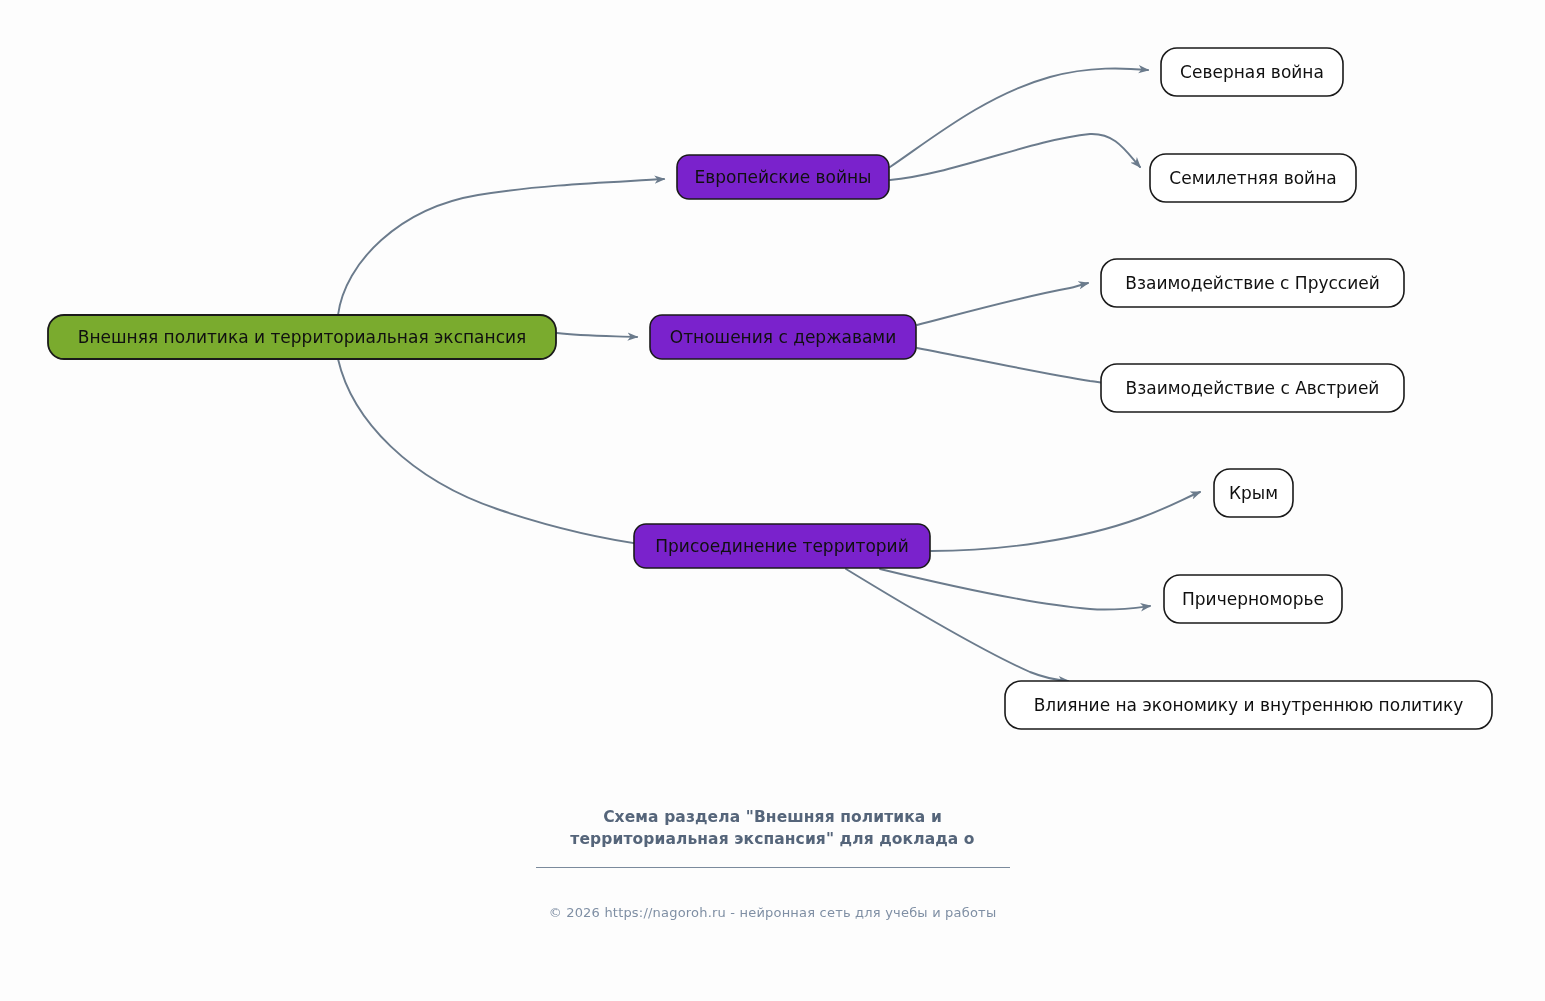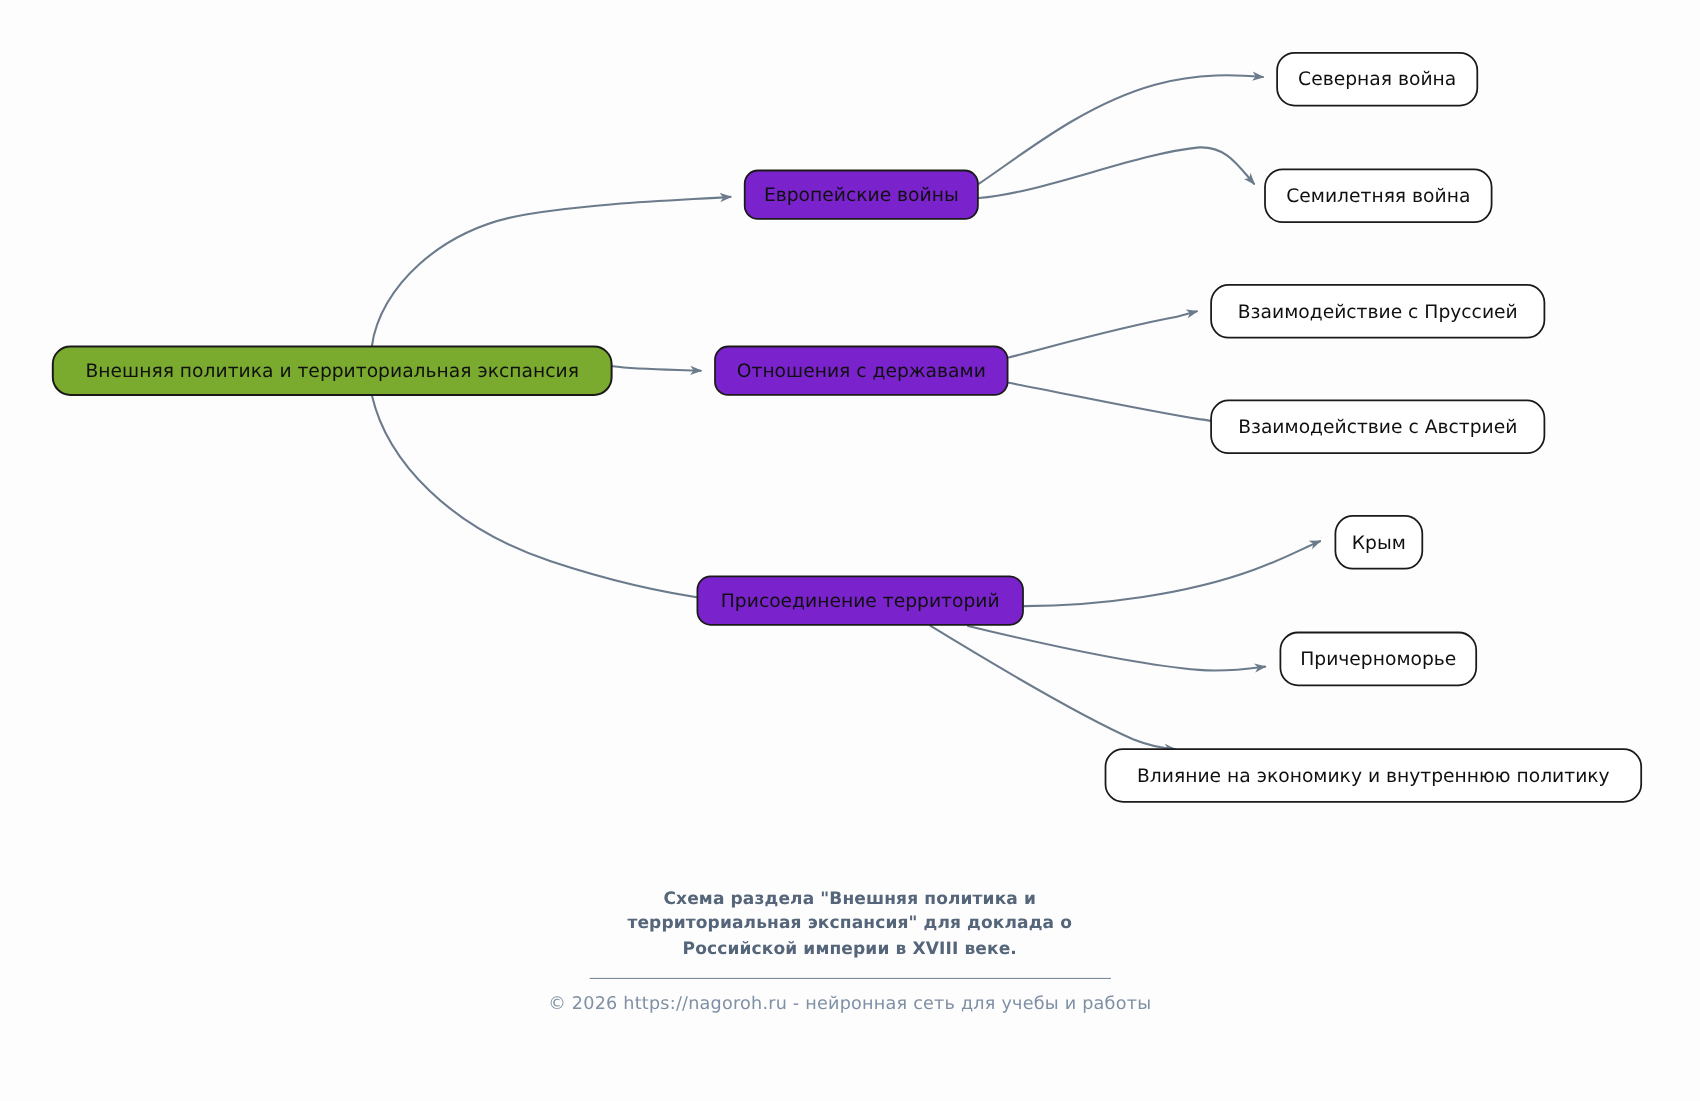--- a/index.html
+++ b/index.html
@@ -72,21 +72,21 @@
   }
   .footer-block {
     position: absolute;
     left: 0;
     top: 902px;
     width: 1545px;
     text-align: center;
   }
   .footer-text {
     font-family: "DejaVu Sans", sans-serif;
-    font-size: 16px;
+    font-size: 13px;
     color: #7f8fa4;
     letter-spacing: 0.2px;
   }
 </style>
 </head>
 <body style="background: rgb(253, 253, 253);">
 
 <svg id="mindmap-canvas" viewBox="0 0 1545 1001" xmlns="http://www.w3.org/2000/svg">
   <defs>
     <marker id="arrowhead" markerWidth="11" markerHeight="9" refX="9.5" refY="4.5" orient="auto" markerUnits="userSpaceOnUse">
@@ -150,20 +150,19 @@
         <rect x="48" y="315" width="508" height="44" rx="16" ry="16" fill="#7aab2e" stroke="#1a1a1a" class="node-rect root"></rect>
         <text x="302" y="338" class="node-label" font-size="17">Внешняя политика и территориальная экспансия</text>
       </g>
     </g>
 </svg>
 
 <div class="caption-block">
   <div class="caption-text">
     <div>Схема раздела "Внешняя политика и</div>
     <div>территориальная экспансия" для доклада о</div>
-    <div>Российской империи в XVIII веке.</div>
   </div>
   <hr class="caption-divider">
 </div>
 
 <div class="footer-block">
   <span class="footer-text">© 2026 https://nagoroh.ru - нейронная сеть для учебы и работы</span>
 </div>
 
 </body></html>

